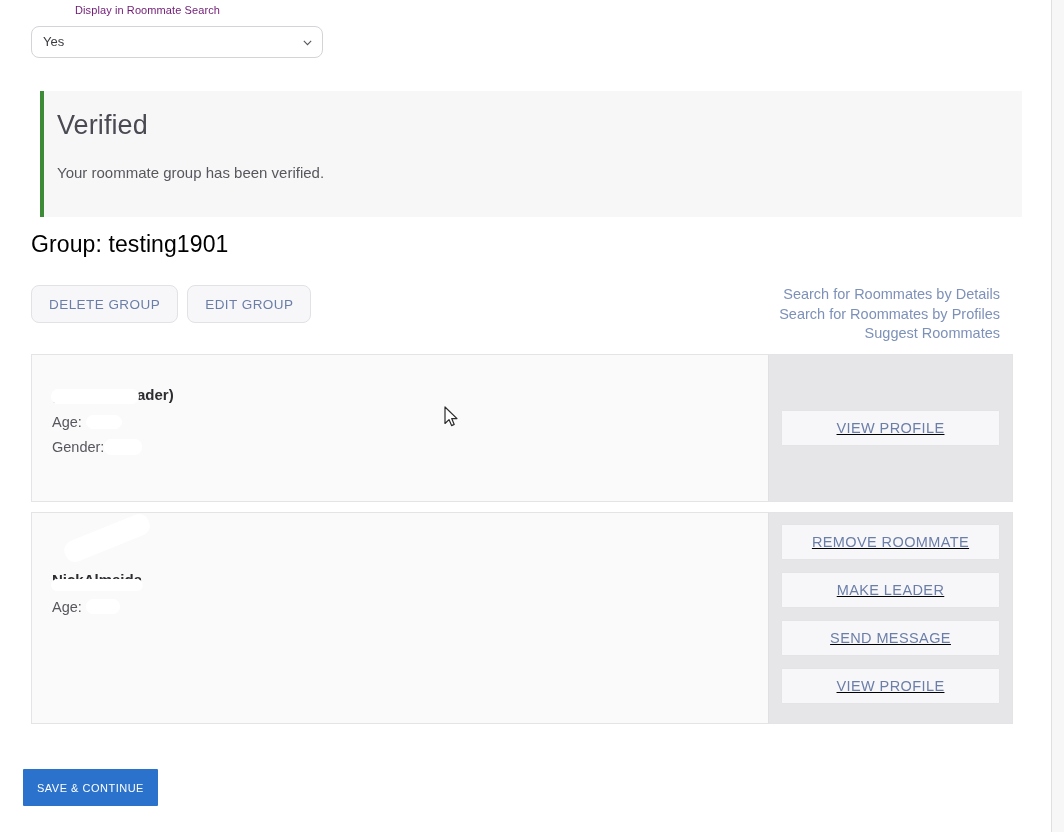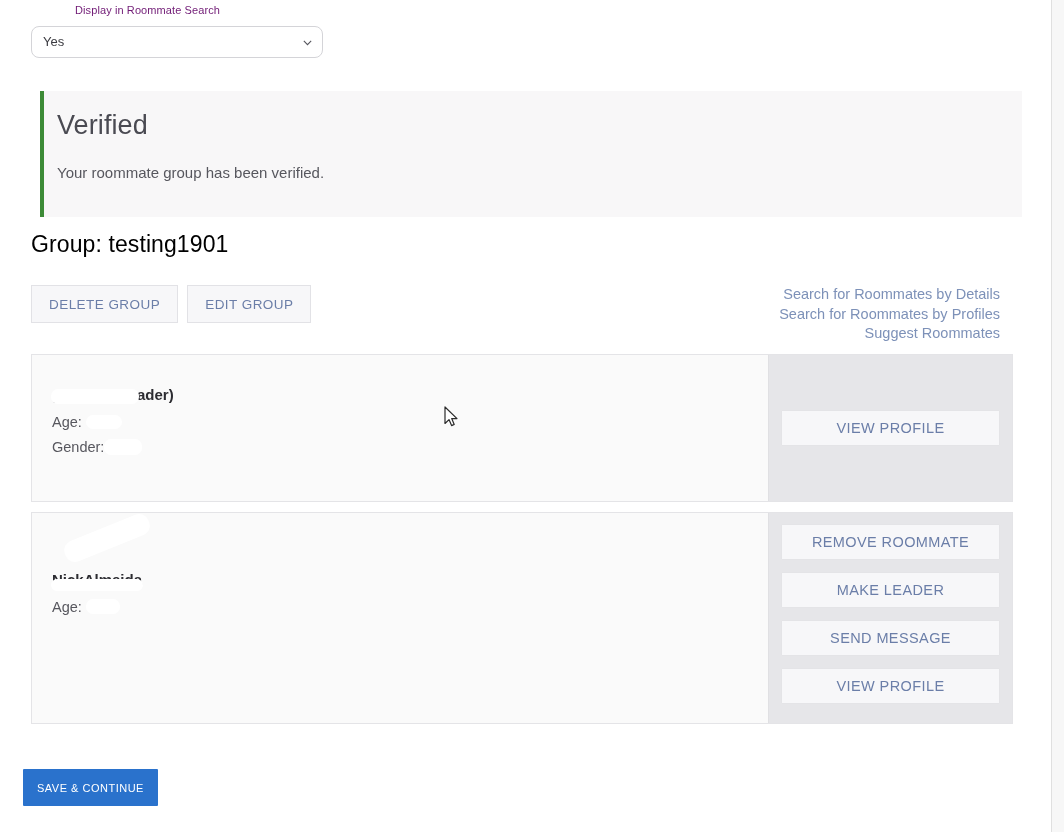--- a/index.html
+++ b/index.html
@@ -143,21 +143,21 @@
   .btn-light {
     background: #f7f7f9;
     border: 1px solid #e2e2e6;
     color: #6b7ea8;
     font-size: 13.5px;
     font-family: "Liberation Sans", sans-serif;
     letter-spacing: 0.45px;
     height: 38px;
     padding: 0 17px;
     cursor: pointer;
-    border-radius: 0;
+    border-radius: 8px;
     white-space: nowrap;
   }
 
   
   .link-col {
     position: absolute;
     right: 51px;
     top: 285px;
     text-align: right;
     line-height: 19.5px;
@@ -192,20 +192,21 @@
 
   .card-right {
     flex: 1;
     background: #e6e6e9;
     border-left: 1px solid #e0e0e3;
     display: flex;
     flex-direction: column;
     justify-content: center;
     gap: 11px;
     padding: 10px 12px;
+    text-decoration: underline;
   }
   #card-member .card-right { justify-content: flex-start; padding-top: 11px; gap: 12px; }
 
   .card-btn {
     background: #f7f7f9;
     border: 1px solid #e4e4e7;
     color: #6b7ea8;
     font-size: 14.5px;
     font-family: "Liberation Sans", sans-serif;
     letter-spacing: 0.4px;

